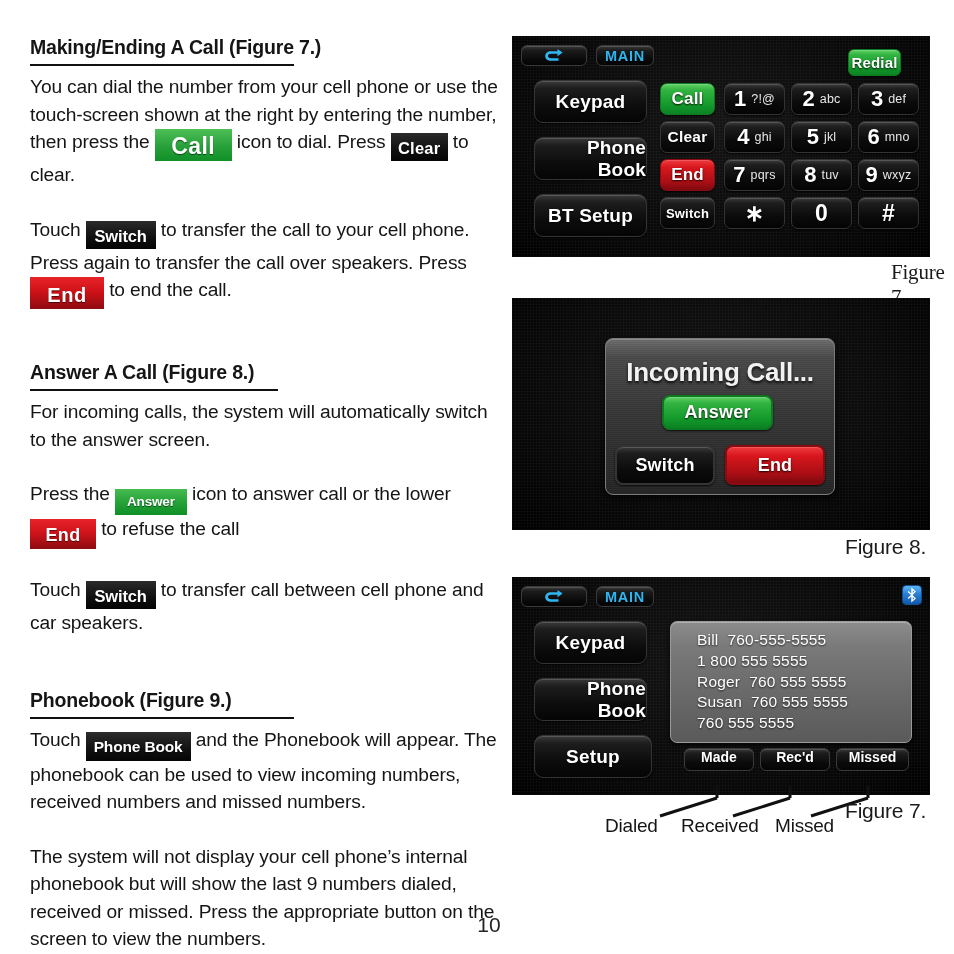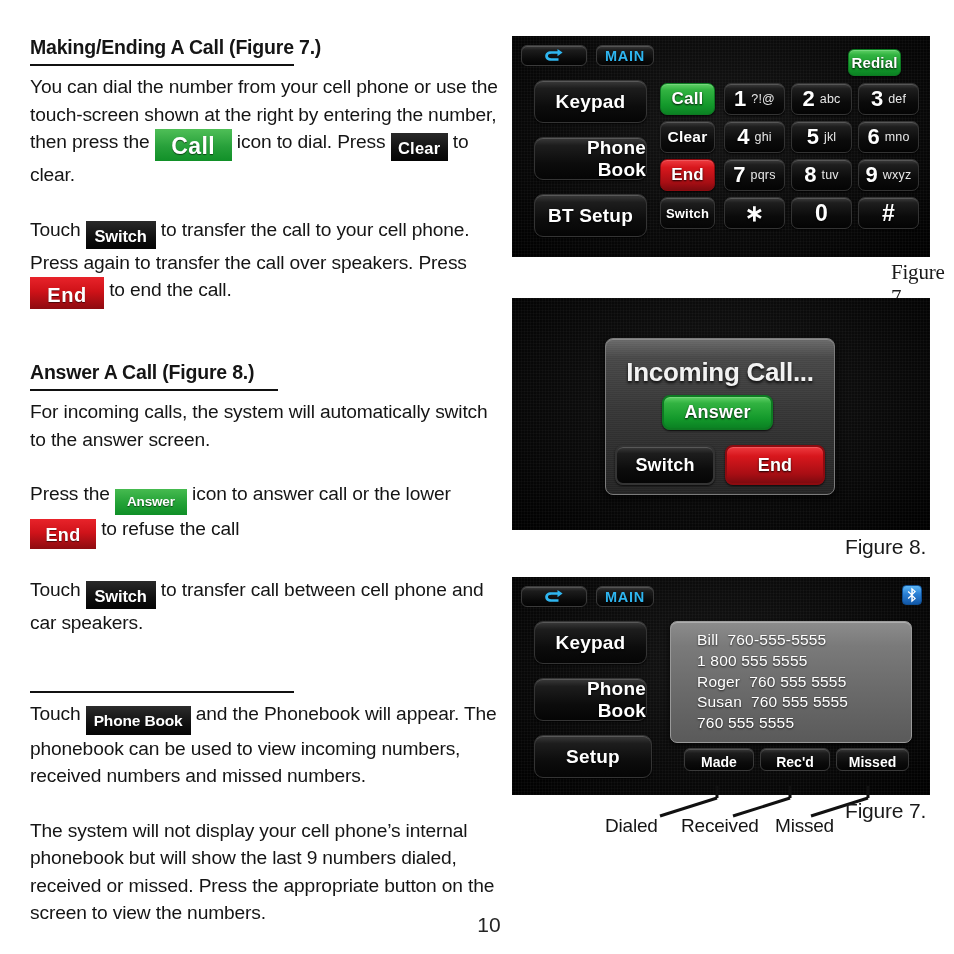--- a/index.html
+++ b/index.html
@@ -210,21 +210,21 @@
     text-shadow:0 1px 2px rgba(0,0,0,.7);
     white-space:pre;
   }
   .tab-btn{
     position:absolute;
     box-sizing:border-box;
     border-radius:6px;
     background:linear-gradient(180deg,#3a3a3a 0%,#1d1d1d 20%,#0b0b0b 65%,#040404 100%);
     border:1px solid #3a3a3a;
     box-shadow:inset 0 1px 0 rgba(255,255,255,.15);
-    display:flex;align-items:flex-end;justify-content:center;
+    display:flex;align-items:flex-start;justify-content:center;
     color:#fff;font-weight:bold;font-size:14px;
     text-shadow:0 1px 2px #000;
   }
 
   .bt-icon{
     position:absolute;
     box-sizing:border-box;
     border-radius:4px;
     background:linear-gradient(180deg,#5cb6f5 0%,#2a7fd4 45%,#1258a8 100%);
     border:1px solid #0f4f93;
@@ -270,20 +270,21 @@
       <p class="body-text para">For incoming calls, the system will automatically switch to the answer screen.</p>
       <div class="gap-sm"></div>
       <p class="body-text para"><span>Press the </span><span class="badge answer">Answer</span><span> icon to answer call or the lower </span><span class="badge endsm">End</span><span> to refuse the call</span></p>
       <div class="gap-sm"></div>
       <p class="body-text para"><span>Touch </span><span class="badge switch">Switch</span><span> to transfer call between cell phone and car speakers.</span></p>
     </div>
 
     <div class="gap-lg"></div>
 
     <div>
+      <div class="sec-head">Phonebook (Figure 9.)</div>
       <div class="head-rule w3"></div>
       <p class="body-text para"><span>Touch </span><span class="badge phonebook">Phone Book</span><span> and the Phonebook will appear. The phonebook can be used to view incoming numbers, received numbers and missed numbers.</span></p>
       <div class="gap-sm"></div>
       <p class="body-text para">The system will not display your cell phone’s internal phonebook but will show the last 9 numbers dialed, received or missed.  Press the appropriate button on the screen to view the numbers.</p>
     </div>
   </div>
 
   <div class="fig" style="left:512px;top:36px;width:418px;height:221px;">
 
     <div class="topbtn" style="left:9px;top:9px;width:66px;height:21px;">

